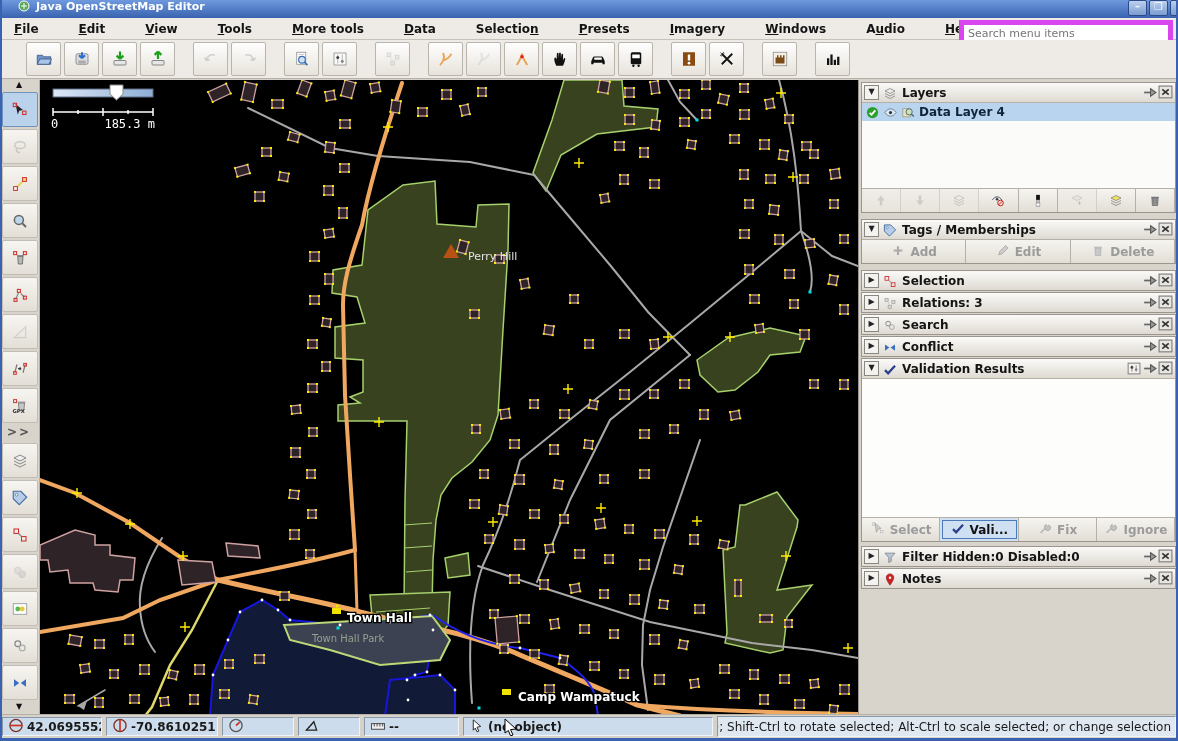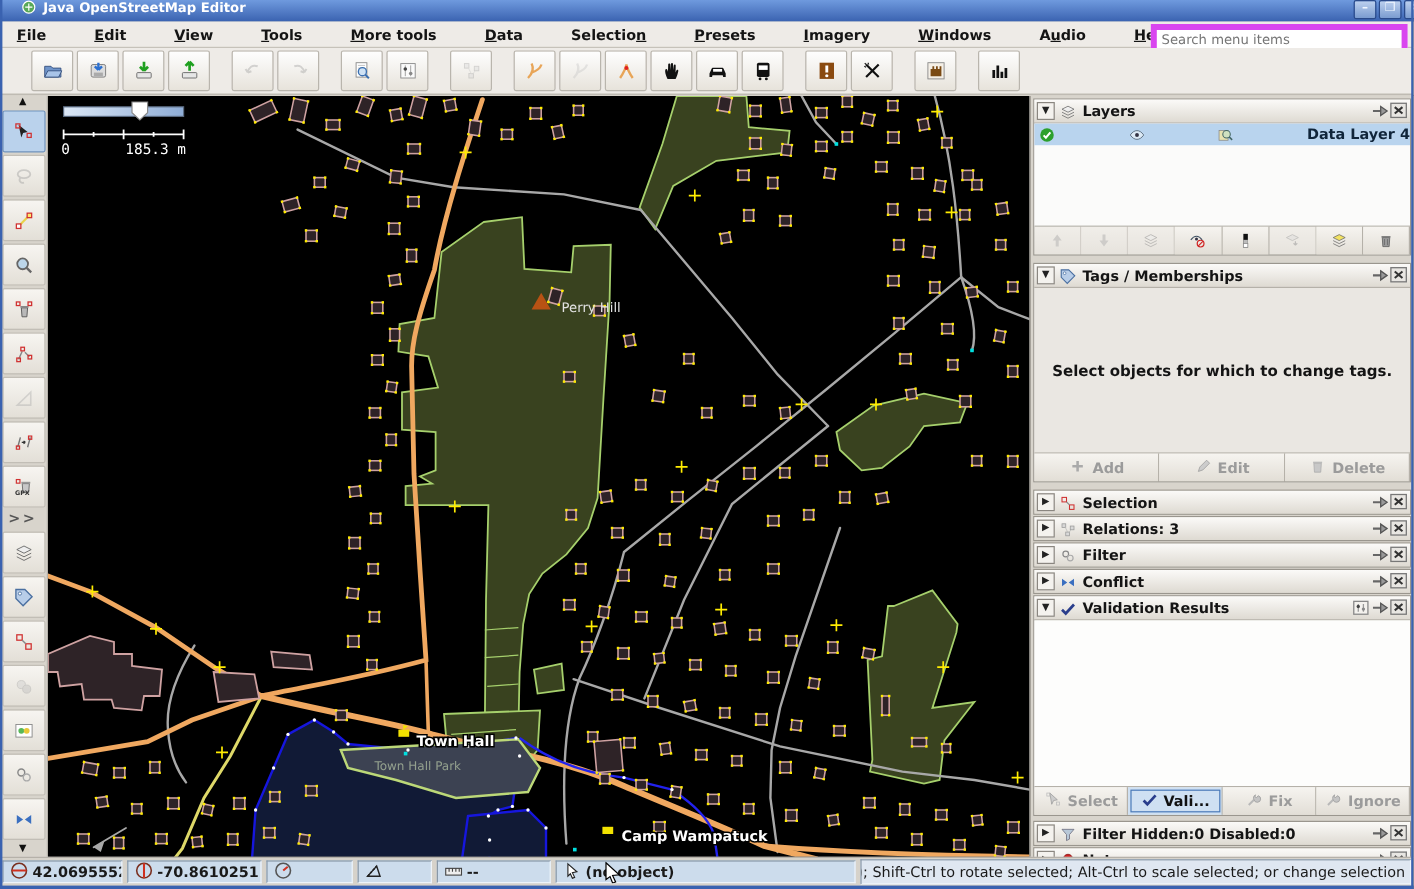--- a/index.html
+++ b/index.html
@@ -25,21 +25,21 @@
   .map{position:absolute;left:40px;top:80px;width:818px;height:634px;background:#000;}
   .rightpanel{position:absolute;left:858px;top:80px;width:320px;height:634px;background:#d8d4cc;border-left:1px solid #9a968e;box-sizing:border-box;padding:2px 2px 0 2px;}
   .panel{border:1px solid #9a968e;background:#ece9e4;margin-bottom:6px;}
   .phdr{height:19px;background:linear-gradient(#fbfaf8,#dedad2);border-bottom:1px solid #b5b1a9;display:flex;align-items:center;padding:0 2px;}
   .pbox{width:13px;height:13px;border:1px solid #8a8680;background:#f4f2ee;font-size:8px;line-height:12px;text-align:center;color:#222;margin-right:3px;}
   .picon{width:16px;height:14px;margin-right:4px;display:inline-flex;}
   .ptitle{font-size:12px;font-weight:bold;color:#141414;}
   .sp{flex:1;}
   .pbtn{width:15px;height:13px;display:inline-flex;align-items:center;justify-content:center;margin-left:1px;}
   .lcontent{height:85px;background:#fbfbfa;border-bottom:1px solid #b5b1a9;}
-  .lrow{height:18px;background:#b9d4ee;display:flex;align-items:center;font-size:12px;font-weight:bold;color:#10253a;gap:3px;padding-left:3px;justify-content:space-between;}
+  .lrow{height:18px;background:#b9d4ee;display:flex;align-items:center;font-size:12px;font-weight:bold;color:#10253a;gap:3px;padding-left:3px;}
   .lrow .li{width:15px;height:14px;display:inline-flex;}
   .ltb{height:23px;display:flex;}
   .ltbtn{flex:1;border-right:1px solid #b5b1a9;display:flex;align-items:center;justify-content:center;background:linear-gradient(#f6f4f0,#e2ded6);}
   .tagmsg{height:137px;display:flex;align-items:center;justify-content:center;font-size:12.5px;font-weight:bold;color:#141414;border-bottom:1px solid #b5b1a9;background:#eae7e2;}
   .btnrow{height:23px;display:flex;}
   .gbtn{flex:1;border-right:1px solid #b5b1a9;display:flex;align-items:center;justify-content:center;gap:4px;font-size:12px;font-weight:bold;color:#9b9b9b;background:linear-gradient(#f6f4f0,#e2ded6);}
   .gbtn.on{color:#111;background:#cfe0f2;outline:1px solid #4a7ab8;outline-offset:-3px;}
   .cbar{height:19px;margin-bottom:1px;}
   .vcontent{height:138px;background:#fdfdfc;border-bottom:1px solid #b5b1a9;}
   .statusbar{position:absolute;left:0;top:714px;width:1178px;height:24px;background:#d6d2ca;border-top:1px solid #b5b1a9;display:flex;align-items:center;padding-left:2px;box-sizing:border-box;}
@@ -1818,21 +1818,20 @@
             <path d="M8 3.5l5 3.5-5 3.5z" fill="#999" stroke="#555"></path>
           </svg>
         </span>
       <span class="pbtn">
           <svg width="16" height="15" viewBox="0 0 14 14">
             <rect x="1" y="1" width="12" height="11" fill="#e8e6e2" stroke="#777"></rect>
             <path d="M4 4l6 5M10 4l-6 5" stroke="#333" stroke-width="1.6"></path>
           </svg>
         </span>
     </div>
-    <div class="tagmsg">Select objects for which to change tags.</div>
     <div class="btnrow">
       <span class="gbtn">
           <span><svg width="16" height="15" viewBox="0 0 24 24">
               <path d="M12 5v14M5 12h14" stroke="#aaa" stroke-width="3.4"></path>
             </svg></span>
           <span>Add</span>
         </span>
       <span class="gbtn">
           <span><svg width="16" height="15" viewBox="0 0 24 24">
               <path d="M5 19l2-6 9-9 4 4-9 9z" fill="#ccc" stroke="#999"></path>
@@ -1904,21 +1903,21 @@
   </div>
   <div class="panel cbar">
     <div class="phdr" style="border-bottom:none;">
       <span class="pbox">▶</span>
       <span class="picon">
           <svg width="16" height="15" viewBox="0 0 24 24">
             <circle cx="9" cy="9" r="3.8" fill="none" stroke="#888" stroke-width="1.6"></circle>
             <circle cx="15" cy="14.5" r="3.8" fill="none" stroke="#aaa" stroke-width="1.6"></circle>
           </svg>
         </span>
-      <span class="ptitle">Filter</span>
+      <span class="ptitle">Search</span>
       <span class="sp"></span>
       <span class="pbtn">
           <svg width="16" height="15" viewBox="0 0 14 14">
             <path d="M2 7h6" stroke="#666" stroke-width="1.6"></path>
             <path d="M8 3.5l5 3.5-5 3.5z" fill="#999" stroke="#555"></path>
           </svg>
         </span>
       <span class="pbtn">
           <svg width="16" height="15" viewBox="0 0 14 14">
             <rect x="1" y="1" width="12" height="11" fill="#e8e6e2" stroke="#777"></rect>

